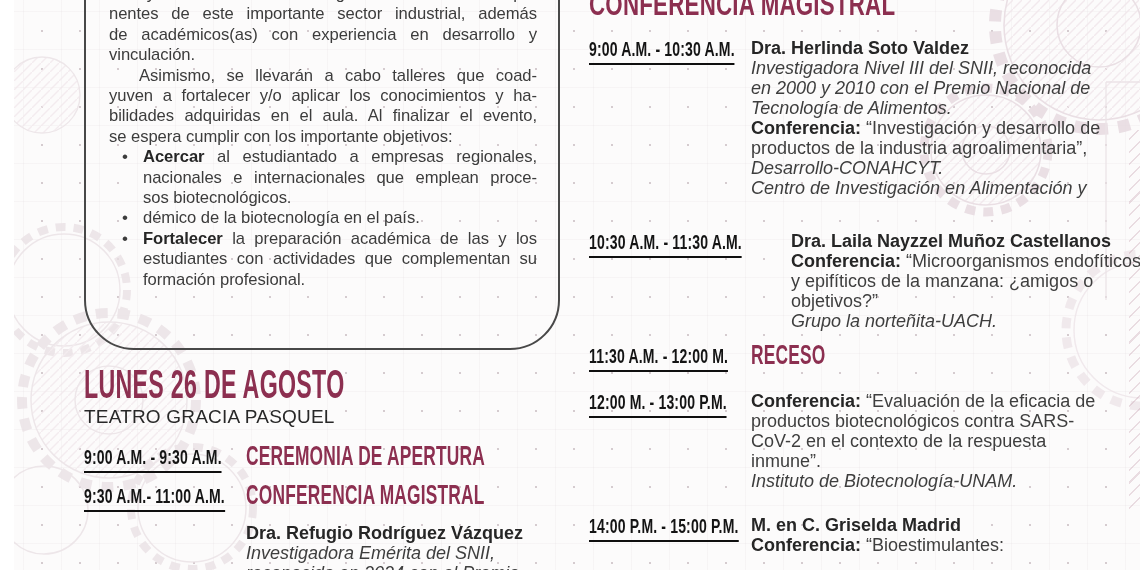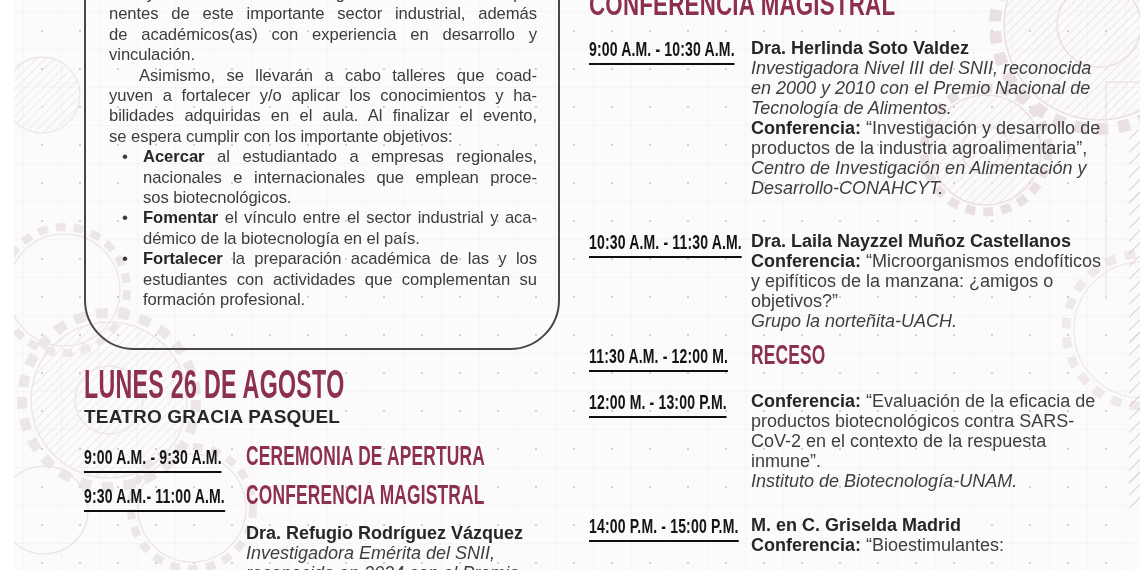--- a/index.html
+++ b/index.html
@@ -41,21 +41,21 @@
 
   
   .cond{display:inline-block;font-weight:700;color:var(--accent);transform-origin:0 50%;white-space:nowrap;}
   .day-title{margin:0;line-height:44px;height:44px;}
   .day-title .cond{font-size:40px;transform:scaleX(0.58);letter-spacing:0.5px;}
   .col-heading{margin:-12px 0 0 0;line-height:34px;height:34px;}
   .col-heading .cond{font-size:31px;transform:scaleX(0.72);letter-spacing:0.3px;}
   .session-heading{line-height:30px;margin-top:-5px;}
   .session-heading .cond{font-size:28px;transform:scaleX(0.62);letter-spacing:0.3px;}
 
-  .venue{font-weight:700;font-size:19px;line-height:22px;color:#282828;letter-spacing:0.2px;}
+  .venue{font-weight:400;font-size:19px;line-height:22px;color:#282828;letter-spacing:0.2px;}
 
   
   .monday{position:absolute;left:70px;top:362px;width:490px;z-index:1;}
   .monday .schedule{margin-top:18px;}
   .right-col{position:absolute;left:575px;top:0;width:545px;z-index:1;}
   .right-col .schedule{margin-top:16px;}
 
   
   .entry{display:flex;align-items:flex-start;}
   .time-cell{width:162px;flex:none;padding-top:1px;}
@@ -66,21 +66,21 @@
     letter-spacing:0.2px;white-space:nowrap;
   }
   .content-cell{flex:1;min-width:0;}
   .lines.after-heading{margin-top:9px;}
   .rline{font-size:18px;line-height:20px;color:#3e3e3e;white-space:nowrap;}
   .sb{font-weight:700;color:var(--dark);}
   .si{font-style:italic;}
 
   .monday .entry{margin-bottom:10px;}
   .right-col .entry:nth-child(1){margin-bottom:33px;}
-  .right-col .entry:nth-child(2){margin-bottom:14px;}
+  .right-col .entry:nth-child(2){margin-bottom:14px;gap:40px;}
   .right-col .entry:nth-child(3){margin-bottom:17px;justify-content:center;}
   .right-col .entry:nth-child(4){margin-bottom:24px;}
 </style>
 </head>
 <body>
 
 <div class="page">
 
   <svg class="bg-gears" width="1140" height="570" viewBox="0 0 1140 570">
     <defs>
@@ -133,21 +133,20 @@
           <div class="iline jl">bilidades adquiridas en el aula. Al finalizar el evento,</div>
           <div class="iline">se espera cumplir con los importante objetivos:</div>
         </div>
       <ul class="bullets" id="bullets">
           <li>
             <div class="iline jl"><span class="sb">Acercar</span><span> al estudiantado a empresas regionales,</span></div>
             <div class="iline jl">nacionales e internacionales que emplean proce-</div>
             <div class="iline">sos biotecnológicos.</div>
           </li>
           <li>
-            <div class="iline jl"><span class="sb">Fomentar</span><span> el vínculo entre el sector industrial y aca-</span></div>
             <div class="iline">démico de la biotecnología en el país.</div>
           </li>
           <li>
             <div class="iline jl"><span class="sb">Fortalecer</span><span> la preparación académica de las y los</span></div>
             <div class="iline jl">estudiantes con actividades que complementan su</div>
             <div class="iline">formación profesional.</div>
           </li>
         </ul>
     </div>
   </div>
@@ -182,22 +181,22 @@
         <div class="entry">
           <div class="time-cell"><span class="time-text">9:00 A.M. - 10:30 A.M.</span></div>
           <div class="content-cell">
             <div class="lines">
               <div class="rline"><span class="sb">Dra. Herlinda Soto Valdez</span></div>
               <div class="rline"><span class="si">Investigadora Nivel III del SNII, reconocida</span></div>
               <div class="rline"><span class="si">en 2000 y 2010 con el Premio Nacional de</span></div>
               <div class="rline"><span class="si">Tecnología de Alimentos.</span></div>
               <div class="rline"><span class="sb">Conferencia:</span><span> “Investigación y desarrollo de</span></div>
               <div class="rline"><span>productos de la industria agroalimentaria”,</span></div>
+              <div class="rline"><span class="si">Desarrollo-CONAHCYT.</span></div>
               <div class="rline"><span class="si">Centro de Investigación en Alimentación y</span></div>
-              <div class="rline"><span class="si">Desarrollo-CONAHCYT.</span></div>
             </div>
           </div>
         </div>
         <div class="entry">
           <div class="time-cell"><span class="time-text">10:30 A.M. - 11:30 A.M.</span></div>
           <div class="content-cell">
             <div class="lines">
               <div class="rline"><span class="sb">Dra. Laila Nayzzel Muñoz Castellanos</span></div>
               <div class="rline"><span class="sb">Conferencia:</span><span> “Microorganismos endofíticos</span></div>
               <div class="rline"><span>y epifíticos de la manzana: ¿amigos o</span></div>

